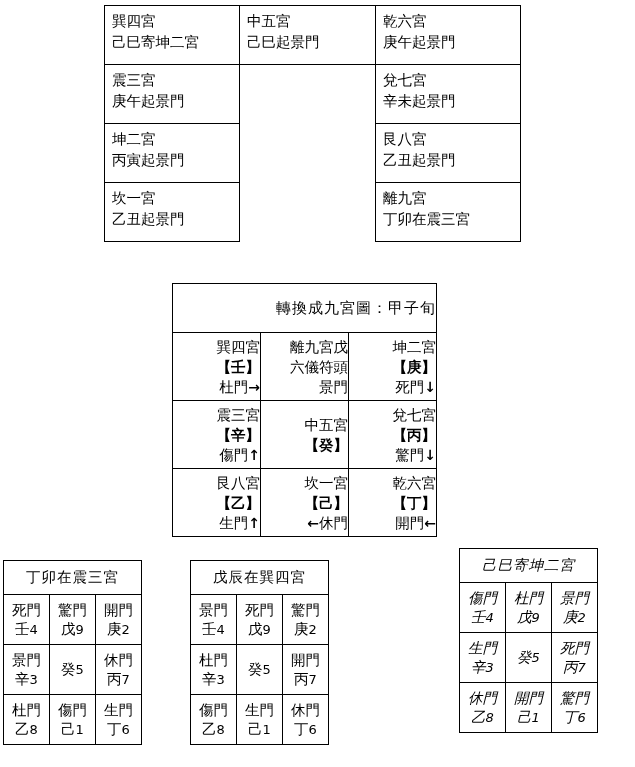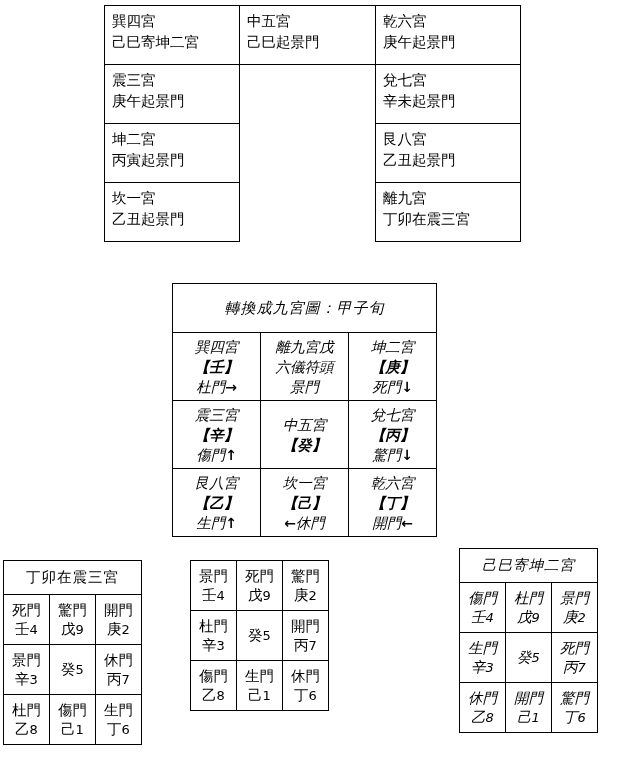--- a/index.html
+++ b/index.html
@@ -32,26 +32,25 @@
   #top-table td.c3{width:137px;}
   #top-table td.mid-blank{
     border-top:none;
     border-bottom:none;
   }
   .ln{display:block;}
 
   
   #mid-table{left:172px;top:283px;}
   #mid-table td{
-    text-align:center;
+    text-align:right;
     vertical-align:middle;
     font-size:14.5px;
     line-height:20px;
     white-space:nowrap;
-    font-style:italic;
   }
   #mid-table td.hdr{
     height:48px;
     font-size:15px;
     letter-spacing:1px;
   }
   #mid-table td.cell{
     width:87px;
     height:63px;
     padding:2px 0;
@@ -239,20 +238,23 @@
           <span class="ln">生門</span>
           <span class="ln"><span>丁</span><span class="num">6</span></span>
         </td>
     </tr>
   </tbody>
 </table>
 
 <table class="tbl btm" id="btm-2">
   <tbody>
     <tr>
+      <td class="hdr" colspan="3">戊辰在巽四宮</td>
+    </tr>
+    <tr>
       <td class="cell">
           <span class="ln">景門</span>
           <span class="ln"><span>壬</span><span class="num">4</span></span>
         </td>
       <td class="cell">
           <span class="ln">死門</span>
           <span class="ln"><span>戊</span><span class="num">9</span></span>
         </td>
       <td class="cell">
           <span class="ln">驚門</span>

